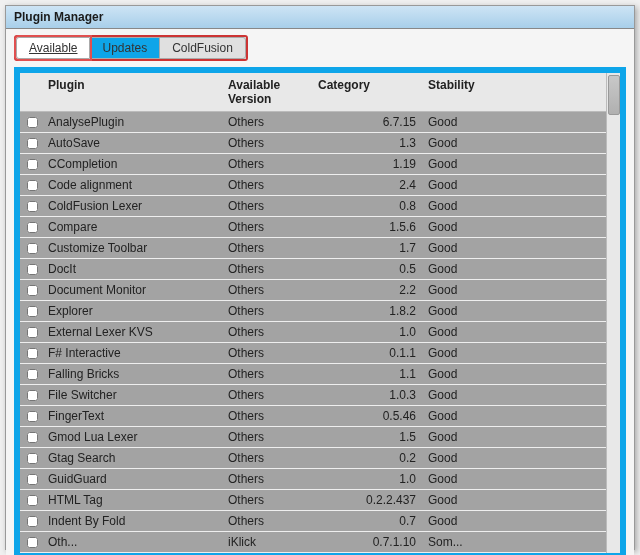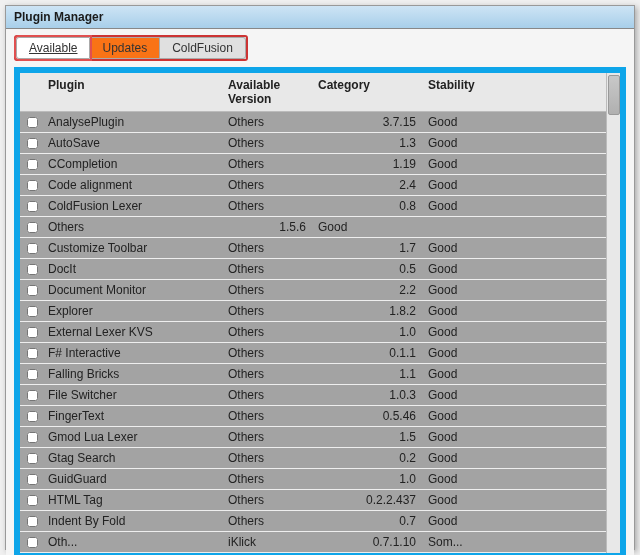--- a/index.html
+++ b/index.html
@@ -158,41 +158,41 @@
 </head>
 <body>
 
 <div class="window">
   <div class="title-bar">
     <span>Plugin Manager</span>
   </div>
   <div class="window-content">
     <div class="tabs" style="border:2px solid #cc3333; display:inline-flex; border-radius:3px; margin-bottom:6px; width:fit-content;">
       <div class="tab active" style="background:#fff; border:1px solid #aaa; padding:3px 12px; font-size:12px; cursor:pointer;">Available</div>
-      <div class="tab" style="background:#f97316; border:1px solid #aaa; border-left:none; padding:3px 12px; font-size:12px; cursor:pointer;">Updates</div>
+      <div class="tab" style="background:#0ea5e9; border:1px solid #aaa; border-left:none; padding:3px 12px; font-size:12px; cursor:pointer;">Updates</div>
       <div class="tab" style="background:#e0e0e0; border:1px solid #aaa; border-left:none; padding:3px 12px; font-size:12px; cursor:pointer;">ColdFusion</div>
     </div>
 
     <div class="table-outer">
       <div class="table-header">
         <span></span>
         <span>Plugin</span>
         <span>Available Version</span>
         <span>Category</span>
         <span>Stability</span>
         <span></span>
       </div>
       <div class="table-body" id="table-body">
       <div class="table-row">
       <span class="checkbox-cell">
         <input type="checkbox" style="">
       </span>
       <span>AnalysePlugin</span>
       <span>Others</span>
-      <span class="version">3.7.15</span>
+      <span class="version">6.7.15</span>
       <span>Good</span>
       <span></span>
     </div>
           <div class="table-row">
       <span class="checkbox-cell">
         <input type="checkbox" style="">
       </span>
       <span>AutoSave</span>
       <span>Others</span>
       <span class="version">1.3</span>
@@ -226,20 +226,21 @@
       <span>ColdFusion Lexer</span>
       <span>Others</span>
       <span class="version">0.8</span>
       <span>Good</span>
       <span></span>
     </div>
           <div class="table-row">
       <span class="checkbox-cell">
         <input type="checkbox" style="">
       </span>
+      <span>Compare</span>
       <span>Others</span>
       <span class="version">1.5.6</span>
       <span>Good</span>
       <span></span>
     </div>
           <div class="table-row">
       <span class="checkbox-cell">
         <input type="checkbox" style="">
       </span>
       <span>Customize Toolbar</span>

